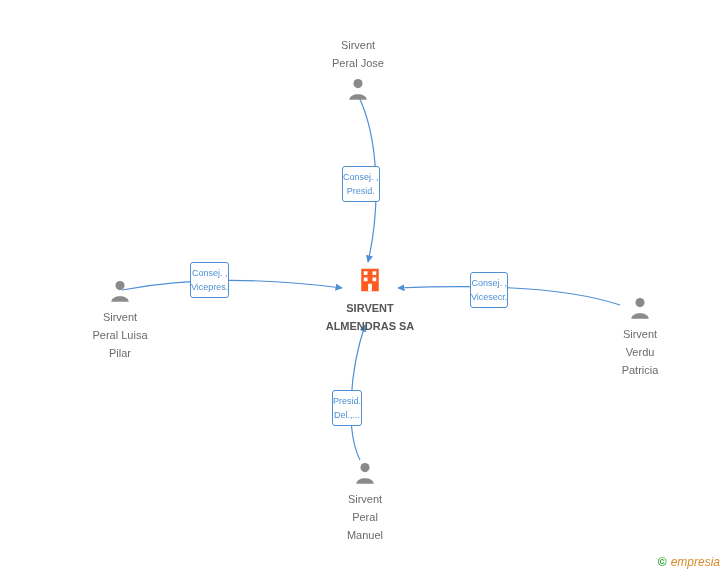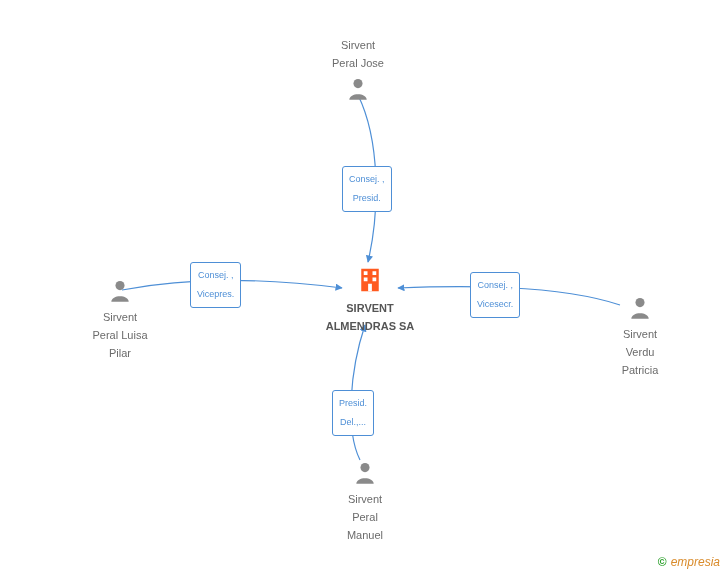--- a/index.html
+++ b/index.html
@@ -53,22 +53,22 @@
     display: block;
     margin: 0 auto;
   }
   .edge-label {
     position: absolute;
     border: 1px solid #4e8fd6;
     border-radius: 3px;
     background: #ffffff;
     color: #4e8fd6;
     font-size: 9px;
-    line-height: 19px;
-    padding: 3px 6px;
+    line-height: 14px;
+    padding: 3px 0;
     text-align: center;
     white-space: pre;
   }
   .watermark {
     position: absolute;
     right: 8px;
     bottom: 6px;
     font-size: 12px;
     color: #999;
   }

